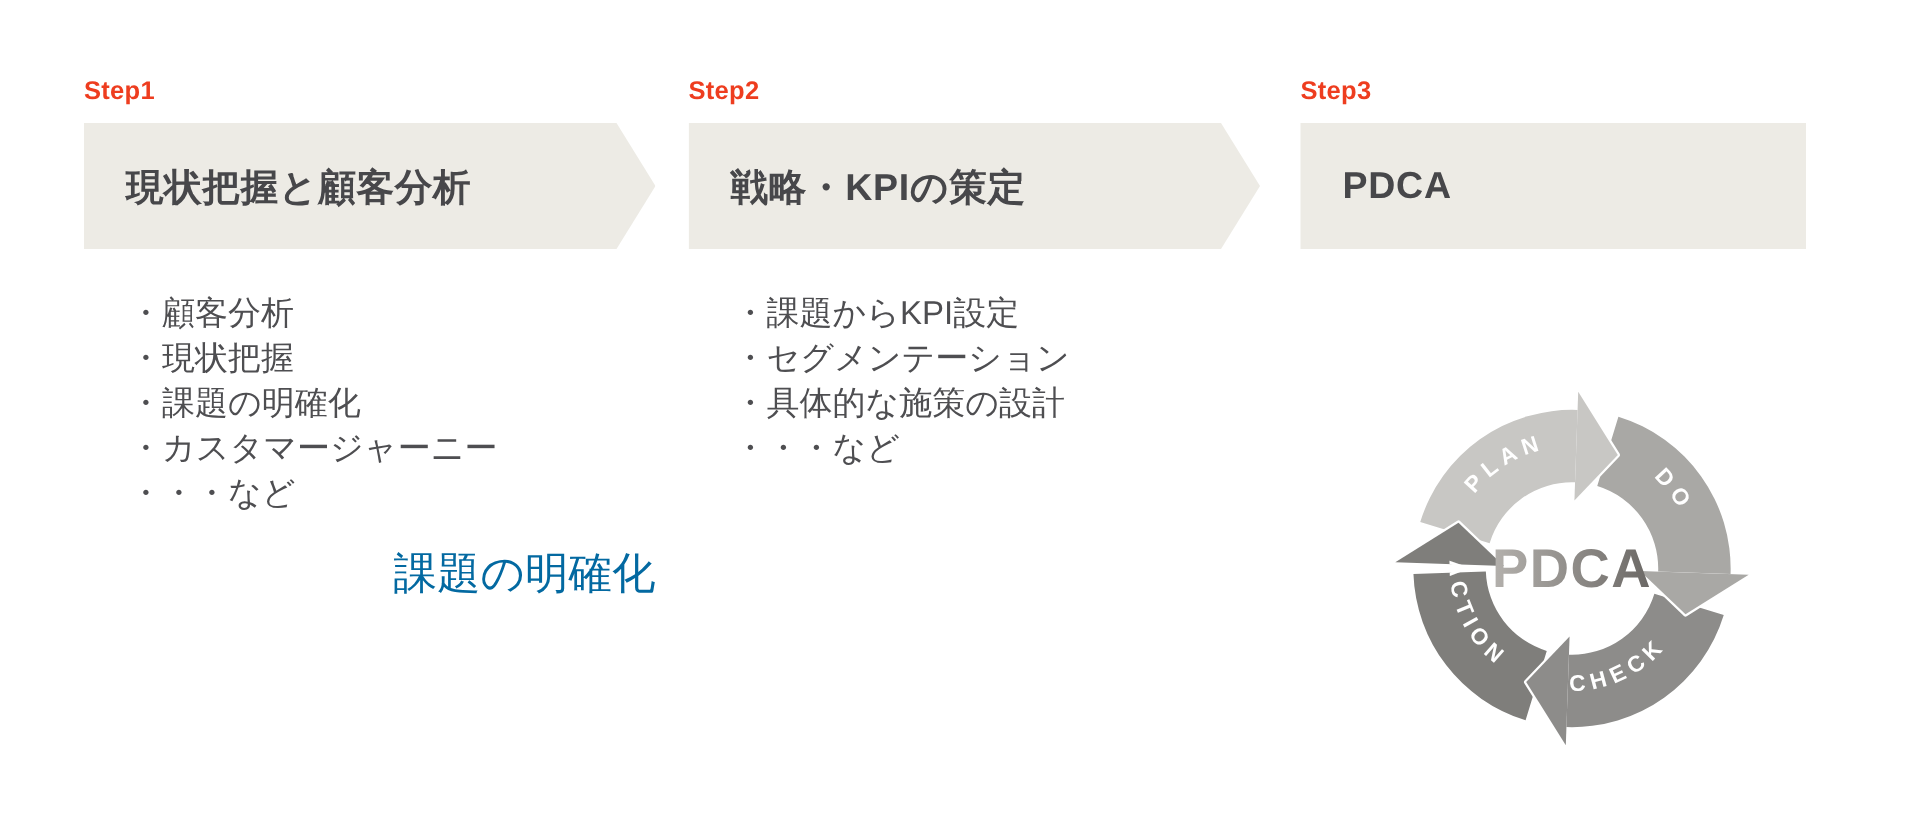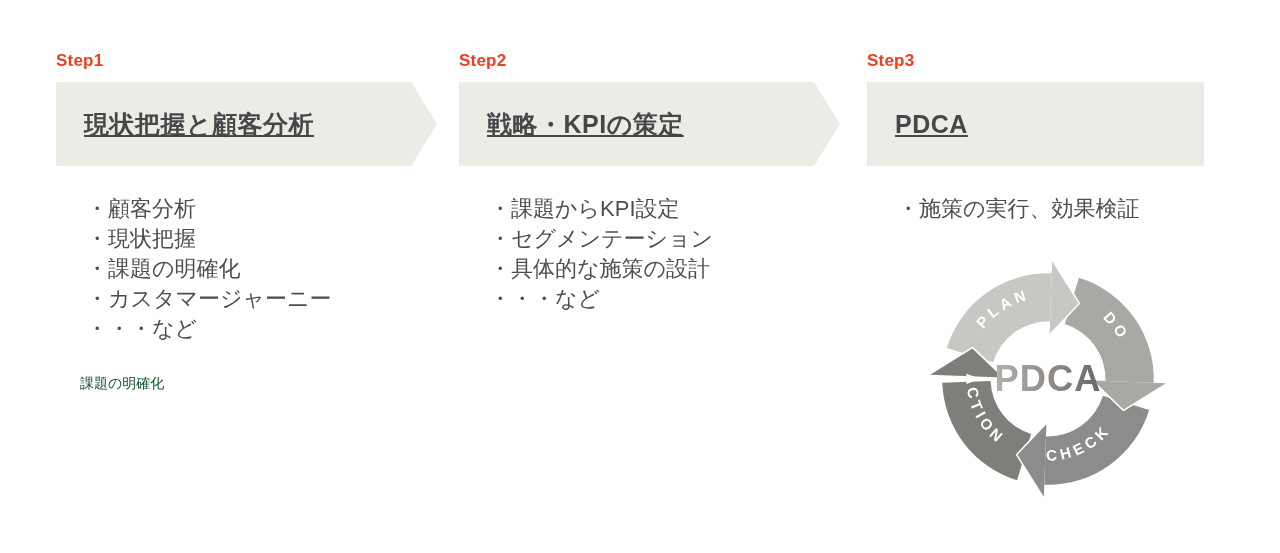--- a/index.html
+++ b/index.html
@@ -20,31 +20,31 @@
   }
   .header-bar{
     margin-top:10px;height:84px;background:#edebe5;
     display:flex;align-items:center;
     padding-left:28px;box-sizing:border-box;
   }
   .header-bar.arrow{
     clip-path:polygon(0 0, calc(100% - 26px) 0, 100% 50%, calc(100% - 26px) 100%, 0 100%);
   }
   .bar-title{
-    font-size:25px;font-weight:bold;color:#47474a;letter-spacing:.5px;text-decoration:underline;
+    font-size:25px;font-weight:bold;color:#47474a;letter-spacing:.5px;
   }
   .item-list{
     list-style:none;margin:28px 0 0 0;padding:0 0 0 30px;
   }
   .item-list li{
     font-size:22px;line-height:30px;color:#4e4e51;
   }
   .step-note{
     margin:24px 0 0 0;padding-left:24px;
-    font-size:14px;line-height:30px;color:#14532d;
+    font-size:29px;line-height:30px;color:#0369a1;text-align:right;
   }
   .pdca-wrap{
     position:absolute;left:50px;top:198px;width:262px;height:262px;
   }
   .pdca-wrap svg{display:block;}
   .arc-label{
     font-size:15px;font-weight:bold;letter-spacing:4px;fill:#ffffff;
   }
   .pdca-head{
     stroke:#ffffff;stroke-width:3;stroke-linejoin:round;paint-order:stroke;
@@ -84,23 +84,20 @@
       <li>・具体的な施策の設計</li>
       <li>・・・など</li>
     </ul>
   </div>
 
   <div class="step-col col-3">
     <div class="step-label">Step3</div>
     <div class="header-bar">
       <span class="bar-title">PDCA</span>
     </div>
-    <ul class="item-list">
-      <li>・施策の実行、効果検証</li>
-    </ul>
 
     <div class="pdca-wrap">
       <svg viewBox="0 0 260 260" width="262" height="262">
         <defs>
           <linearGradient id="pdcaGrad" x1="0" y1="0" x2="1" y2="0">
             <stop offset="0" stop-color="#b4b1ad"></stop>
             <stop offset="1" stop-color="#6b6865"></stop>
           </linearGradient>
           <path id="tpPlan" d="M 56.6 95.8 A 81 81 0 0 1 130 49"></path>
           <path id="tpDo" d="M 164.2 56.6 A 81 81 0 0 1 209.8 115.9"></path>

